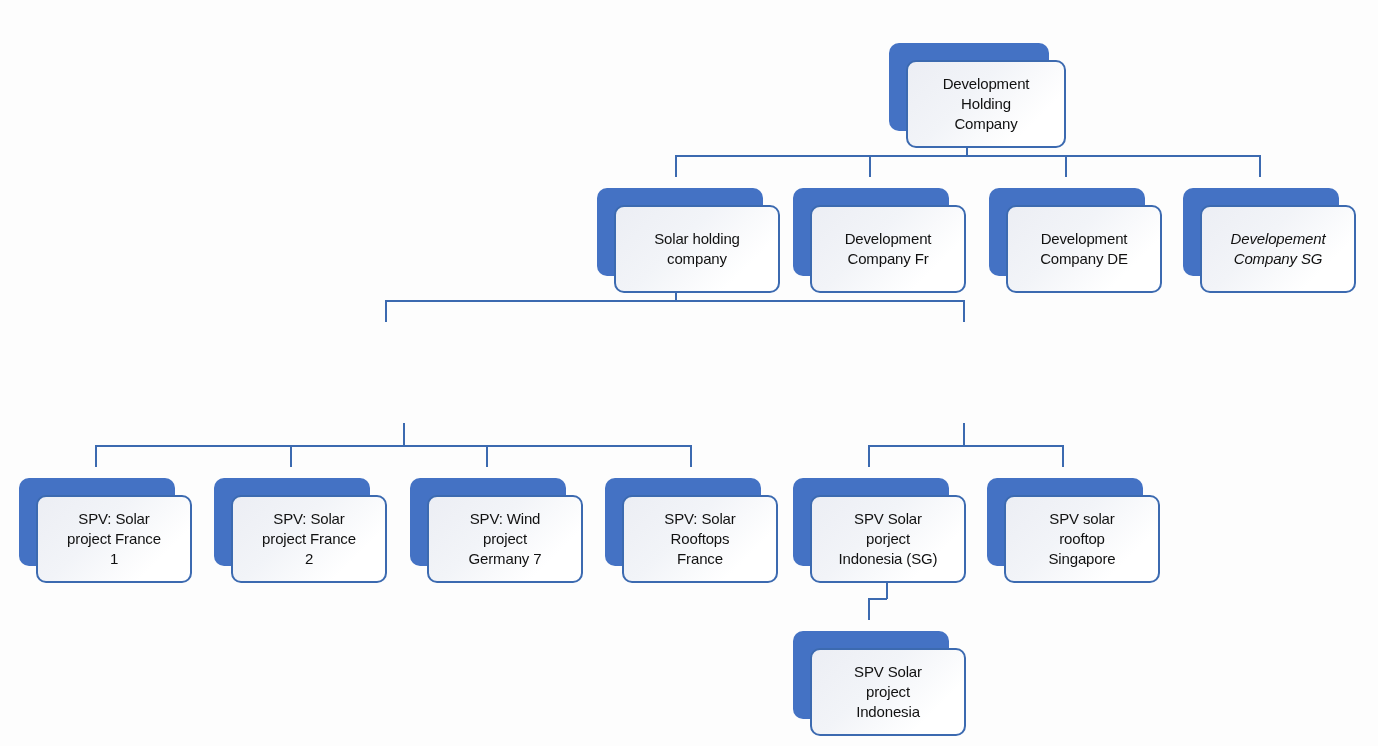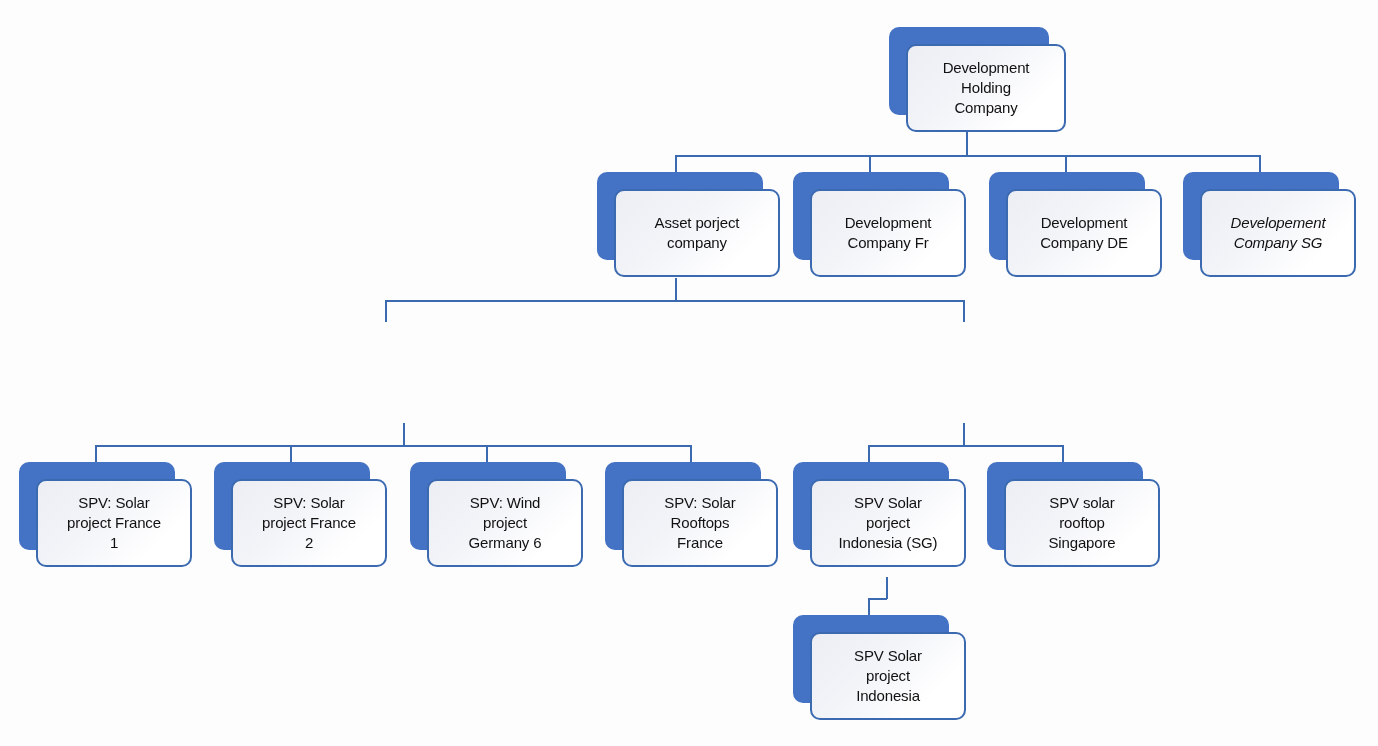--- a/index.html
+++ b/index.html
@@ -24,20 +24,21 @@
   .line {
     position: absolute;
     background: #3C6AB0;
   }
   .line.h { height: 2px; }
   .line.v { width: 2px; }
 
   
   .node {
     position: absolute;
+    margin-top: 16px;
   }
   .node .shadow {
     position: absolute;
     left: 0;
     top: 0;
     width: 100%;
     height: 100%;
     border-radius: 10px;
     background: #4472C4;
   }
@@ -104,21 +105,21 @@
     <div class="card">
       <span class="label">Development
 Holding
 Company</span>
     </div>
   </div>
 
   <div class="node" style="left:597px; top:172px; width:166px; height:88px;">
     <div class="shadow"></div>
     <div class="card">
-      <span class="label">Asset porject
+      <span class="label">Solar holding
 company</span>
     </div>
   </div>
 
   <div class="node" style="left:793px; top:172px; width:156px; height:88px;">
     <div class="shadow"></div>
     <div class="card">
       <span class="label">Development
 Company Fr</span>
     </div>
@@ -158,21 +159,21 @@
 project France
 2</span>
     </div>
   </div>
 
   <div class="node" style="left:410px; top:462px; width:156px; height:88px;">
     <div class="shadow"></div>
     <div class="card">
       <span class="label">SPV: Wind
 project
-Germany 6</span>
+Germany 7</span>
     </div>
   </div>
 
   <div class="node" style="left:605px; top:462px; width:156px; height:88px;">
     <div class="shadow"></div>
     <div class="card">
       <span class="label">SPV: Solar
 Rooftops
 France</span>
     </div>

